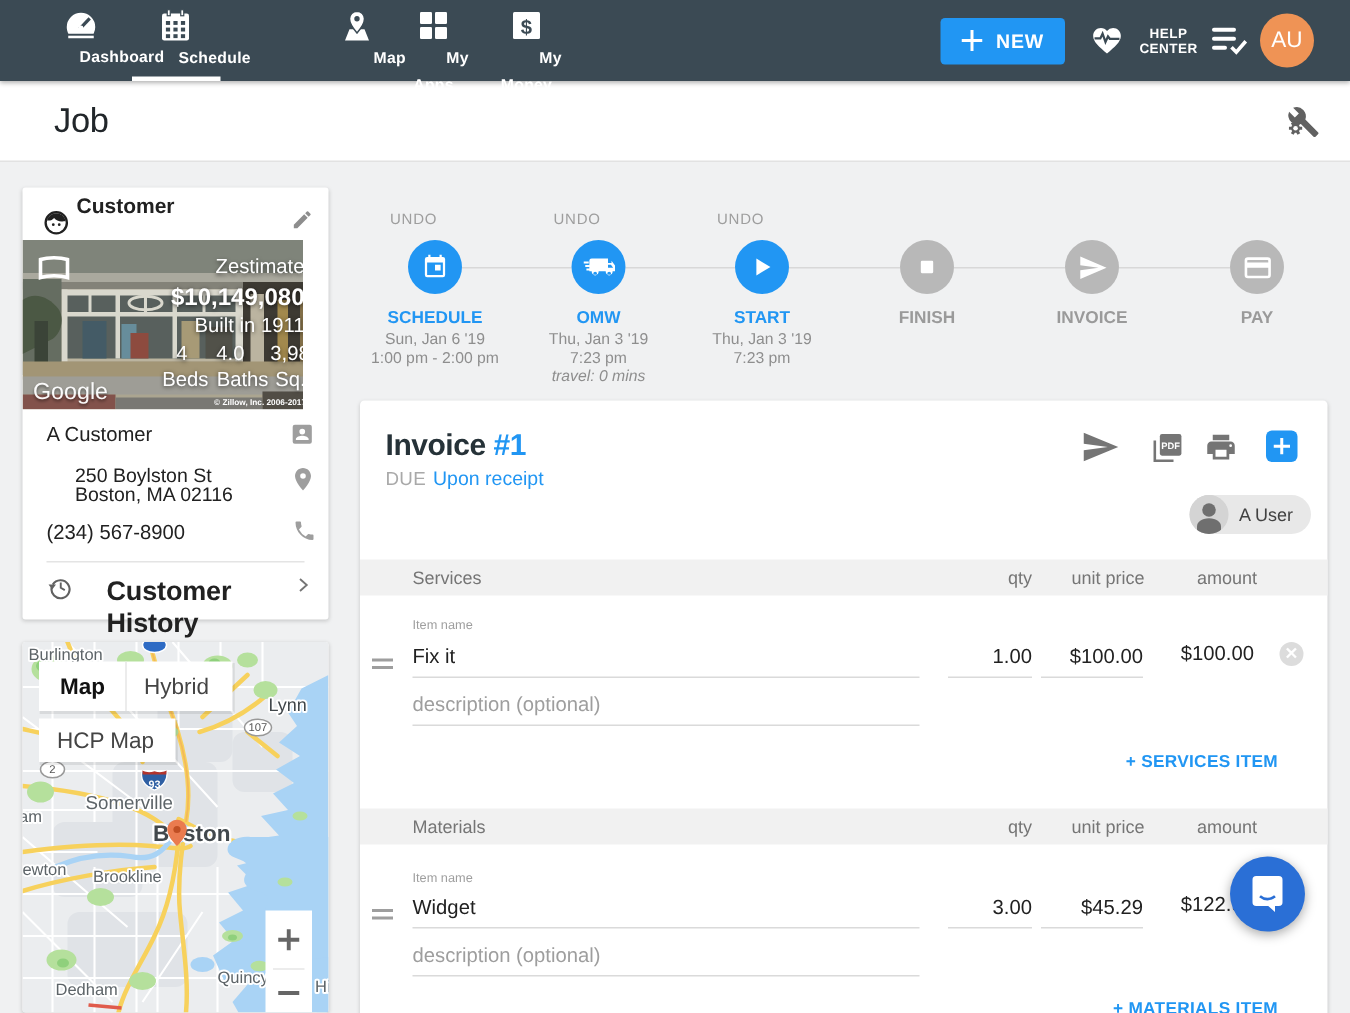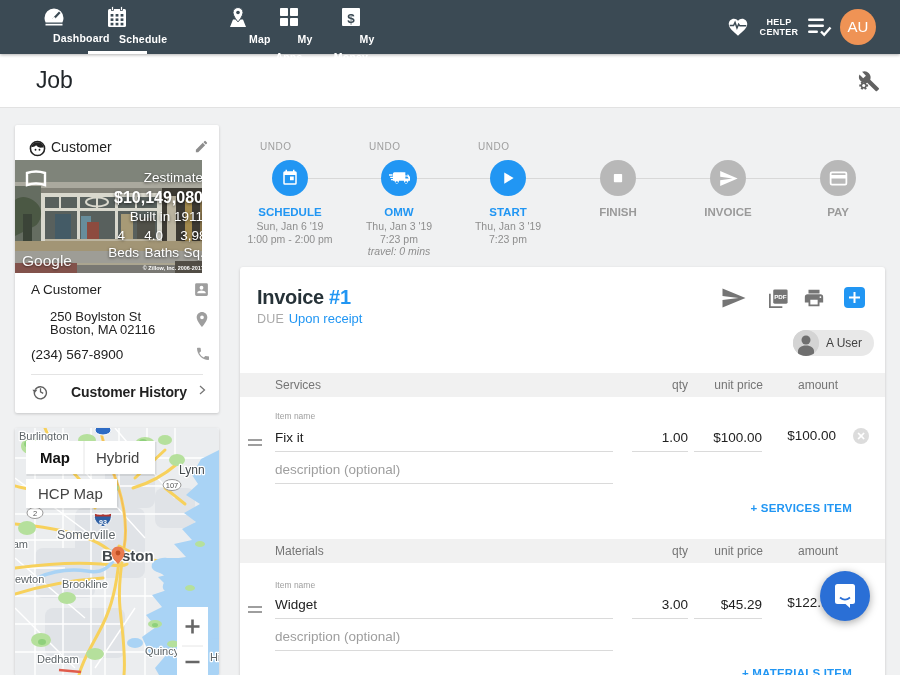--- a/index.html
+++ b/index.html
@@ -15,21 +15,21 @@
 #helpcenter { position:absolute; left:753px; top:17px; width:52px; color:#fff; font-size:9px; font-weight:bold; text-align:center; line-height:10px; letter-spacing:.3px;}
 #avatar { position:absolute; left:840px; top:9px; width:36px; height:36px; border-radius:50%; background:#ef9355; color:#fff; font-size:15px; text-align:center; line-height:36px; }
 
 #jobbar { position:absolute; top:54px; left:0; width:900px; height:54px; background:#fff; border-bottom:1px solid #e2e2e2; z-index:10; }
 #jobbar h1 { position:absolute; left:36px; top:13px; font-size:23px; font-weight:normal; color:#21262a; letter-spacing:-0.2px; }
 
 .card { position:absolute; background:#fff; border-radius:2px; box-shadow:0 1px 3px rgba(0,0,0,.18); }
 
 #custcard { left:15px; top:125px; width:204px; height:288px; }
 #custhead { position:absolute; left:0; top:0; width:100%; height:35px; }
-#custhead .title { position:absolute; left:36px; top:14px; font-size:14px; font-weight:normal; color:#212121; }
+#custhead .title { position:absolute; left:36px; top:4px; font-size:14px; font-weight:bold; color:#212121; }
 
 #photo { position:absolute; left:0; top:35px; width:187px; height:113px; overflow:hidden; }
 
 .crow { position:absolute; left:16px; font-size:13.5px; color:#212121; }
 
 #mapcard { left:15px; top:428px; width:204px; height:247px; overflow:hidden; }
 
 #timeline { position:absolute; left:240px; top:125px; width:645px; height:135px; }
 .tl-undo { position:absolute; top:16px; font-size:10px; color:#9e9e9e; letter-spacing:.5px; text-align:left; width:60px; }
 .tl-line { position:absolute; top:52.5px; height:1px; background:#d8d8d8; }
@@ -115,20 +115,23 @@
     <span class="nlabel">My Apps</span>
   </div>
   <div class="navitem" style="left:319px; width:64px;">
     <svg class="nico" width="22" height="22" viewBox="0 0 22 22">
       <rect x="2" y="2" width="18" height="18" rx="1" fill="#fff"></rect>
       <text x="11" y="16.5" font-size="13.5" font-weight="bold" text-anchor="middle" fill="#3b4a54" font-family="Liberation Sans, sans-serif">$</text>
     </svg>
     <span class="nlabel">My Money</span>
   </div>
   <div id="tab-underline"></div>
+  <div id="newbtn"><svg width="14" height="14" viewBox="0 0 14 14" style="vertical-align:-2px; margin-right:9px;">
+        <path stroke="#fff" stroke-width="2" d="M7 0v14M0 7h14"></path>
+      </svg>NEW</div>
   <svg id="hearticon" class="abs" style="left:726px; top:15px;" width="24" height="23" viewBox="0 0 26 24">
     <path fill="#fff" d="M13 22C7.5 17.2 3 13.6 3 9.3 3 6 5.5 3.5 8.6 3.5c1.8 0 3.4.9 4.4 2.2a5.6 5.6 0 0 1 4.4-2.2C20.5 3.5 23 6 23 9.3c0 4.3-4.5 7.9-10 12.7z"></path>
     <path fill="none" stroke="#3b4a54" stroke-width="1.6" d="M4 11h4.2l1.6-3.4 2.1 6 1.8-4 1.3 1.7H22"></path>
   </svg>
   <div id="helpcenter">HELP<br>CENTER</div>
   <svg id="listicon" class="abs" style="left:806px; top:18px;" width="26" height="19" viewBox="0 0 26 19">
     <g fill="#fff">
       <rect x="2" y="0.5" width="16" height="2.6" rx="1.3"></rect>
       <rect x="2" y="6.5" width="16" height="2.6" rx="1.3"></rect>
       <rect x="2" y="12.5" width="10" height="2.6" rx="1.3"></rect>
@@ -241,21 +244,21 @@
   <div class="crow" style="top:222px;">(234) 567-8900</div>
   <svg class="abs" style="left:180px; top:221px;" width="16" height="16" viewBox="0 0 24 24">
     <path fill="#9e9e9e" d="M6.62 10.79a15.1 15.1 0 0 0 6.59 6.59l2.2-2.2a1 1 0 0 1 1.02-.24c1.12.37 2.33.57 3.57.57a1 1 0 0 1 1 1V20a1 1 0 0 1-1 1C10.85 21 3 13.15 3 3.5a1 1 0 0 1 1-1H7.5a1 1 0 0 1 1 1c0 1.25.2 2.45.57 3.57a1 1 0 0 1-.24 1.02l-2.21 2.2z"></path>
   </svg>
   <div class="abs" style="left:16px; top:249px; width:172px; height:1px; background:#e4e4e4;"></div>
   <svg class="abs" style="left:17px; top:258px;" width="17" height="17" viewBox="0 0 24 24">
     <path fill="none" stroke="#616161" stroke-width="2" d="M4.5 9.5A8.5 8.5 0 1 1 3.5 12"></path>
     <path fill="#616161" d="M0.5 9.5h7l-3.5 4.5z"></path>
     <path fill="none" stroke="#616161" stroke-width="1.8" d="M12 7.5V12.5l3.8 2.2"></path>
   </svg>
-  <div class="crow" style="left:56px; top:259px; font-weight:bold; font-size:14px; letter-spacing:-0.1px;">Customer History</div>
+  <div class="crow" style="left:56px; top:259px; font-weight:bold; font-size:18px; letter-spacing:-0.1px;">Customer History</div>
   <svg class="abs" style="left:181px; top:259px;" width="12" height="12" viewBox="0 0 24 24">
     <path fill="none" stroke="#757575" stroke-width="2.5" d="M8 4l9 8-9 8"></path>
   </svg>
 </div>
 
 <div class="card" id="mapcard">
   <svg width="204" height="247" viewBox="0 0 204 247" font-family="Liberation Sans, sans-serif">
     <rect width="204" height="247" fill="#ebedef"></rect>
 
     <g fill="#e0e3e7">

